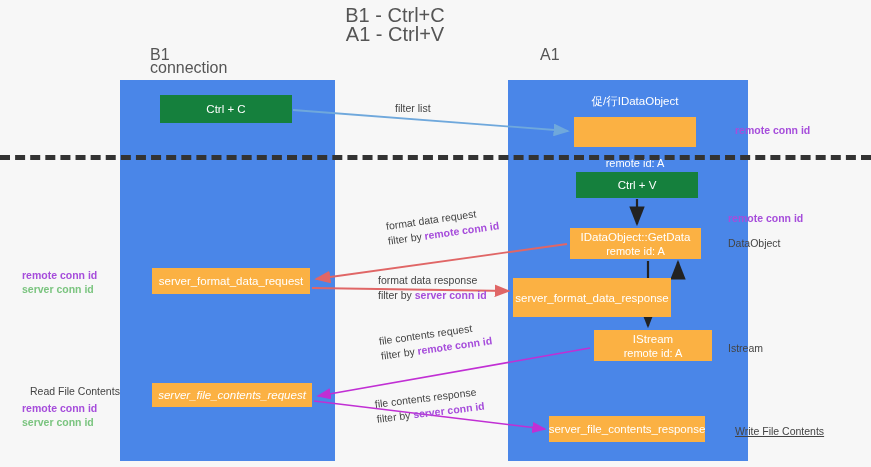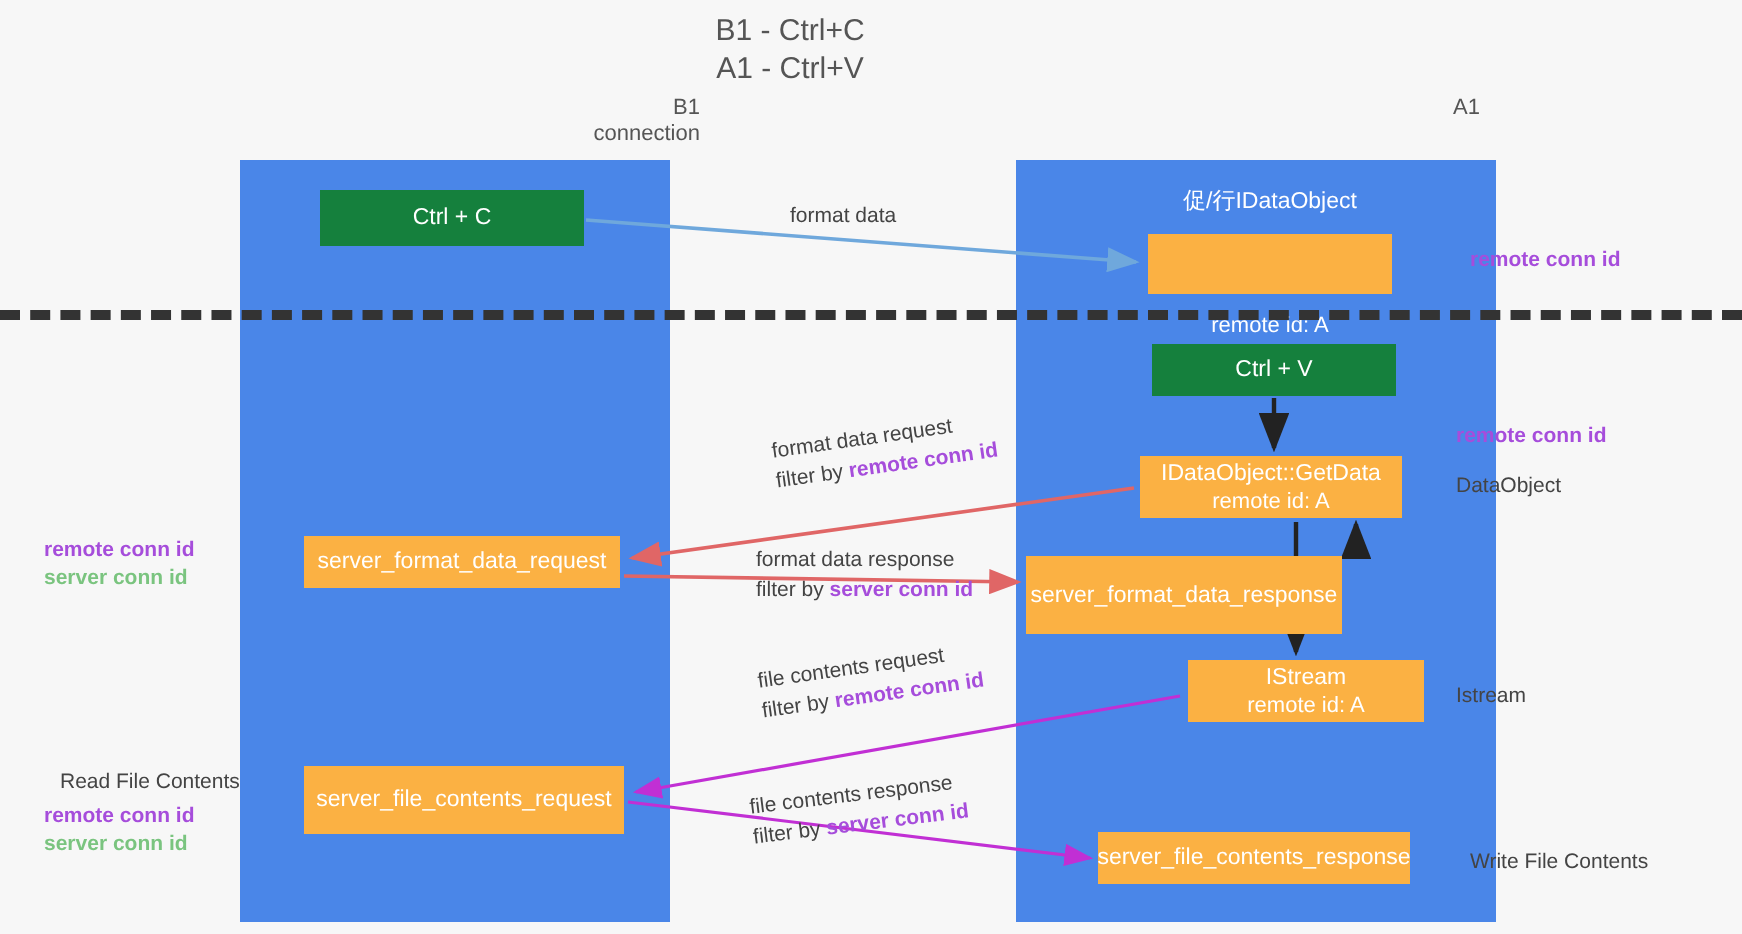--- a/index.html
+++ b/index.html
@@ -21,30 +21,30 @@
     width: 871px;
     height: 467px;
   }
   .abs { position: absolute; }
 
   
   #title {
     left: 0; top: 6px;
     width: 790px;
     text-align: center;
-    font-size: 15px;
+    font-size: 20px;
     line-height: 19px;
     color: #555555;
   }
 
   
   .col-header {
-    font-size: 11px;
+    font-size: 16px;
     line-height: 13px;
-    text-align: right;
+    text-align: left;
     color: #555555;
   }
   #hdr-b1 { left: 150px; top: 48px; width: 200px; }
   #hdr-a1 { left: 540px; top: 48px; width: 200px; }
 
   
   .lane {
     background: #4a86e8;
     top: 80px;
     height: 381px;
@@ -69,21 +69,21 @@
   .box.orange { background: #fbb143; }
   .box .ln2 { font-size: 11px; }
 
   #box-ctrlc  { left: 160px; top: 95px;  width: 132px; height: 28px; }
   #box-ctrlv  { left: 576px; top: 172px; width: 122px; height: 26px; }
   #box-idoreg { left: 574px; top: 117px; width: 122px; height: 30px; gap: 48px; }
   #box-getdata{ left: 570px; top: 228px; width: 131px; height: 31px; }
   #box-istream{ left: 594px; top: 330px; width: 118px; height: 31px; }
   #box-sfdreq { left: 152px; top: 268px; width: 158px; height: 26px; }
   #box-sfdres { left: 513px; top: 278px; width: 158px; height: 39px; }
-  #box-sfcreq { left: 152px; top: 383px; width: 160px; height: 34px; }
+  #box-sfcreq { left: 152px; top: 383px; width: 160px; height: 24px; font-style: italic; }
   #box-sfcres { left: 549px; top: 416px; width: 156px; height: 26px; }
 
   
   .edge-label {
     font-size: 10.5px;
     line-height: 15px;
     color: #444444;
     white-space: nowrap;
     z-index: 6;
   }
@@ -116,21 +116,21 @@
     white-space: nowrap;
   }
   .side .purple { color: #a64ddb; font-weight: bold; }
   .side .green  { color: #7ac47f; font-weight: bold; }
   .side .plain  { color: #444444; }
 
   #side-r1 { left: 735px; top: 123px; }
   #side-r2 { left: 728px; top: 211px; }
   #side-r3 { left: 728px; top: 236px; }
   #side-r4 { left: 728px; top: 341px; }
-  #side-r5 { left: 735px; top: 424px; }
+  #side-r5 { left: 735px; top: 424px; text-decoration: underline; }
 
   #side-l1 { left: 22px;  top: 268px; }
   #side-l2 { left: 30px;  top: 384px; }
   #side-l3 { left: 22px;  top: 401px; }
 
   
   #divider {
     left: 0; top: 155px;
     width: 871px;
     height: 0;
@@ -223,21 +223,21 @@
 
 <div class="abs box orange" id="box-sfcreq">
   <div>server_file_contents_request</div>
 </div>
 
 <div class="abs box orange" id="box-sfcres">
   <div>server_file_contents_response</div>
 </div>
 
 <div class="abs edge-label" id="lbl-formatlist">
-  <div>format data</div>
+  <div>filter list</div>
 </div>
 
 <div class="abs edge-label" id="lbl-fdreq">
   <div>format data request</div>
   <div>
     <span>filter by </span><span class="hl-remote">remote conn id</span>
   </div>
 </div>
 
 <div class="abs edge-label" id="lbl-fdres">

